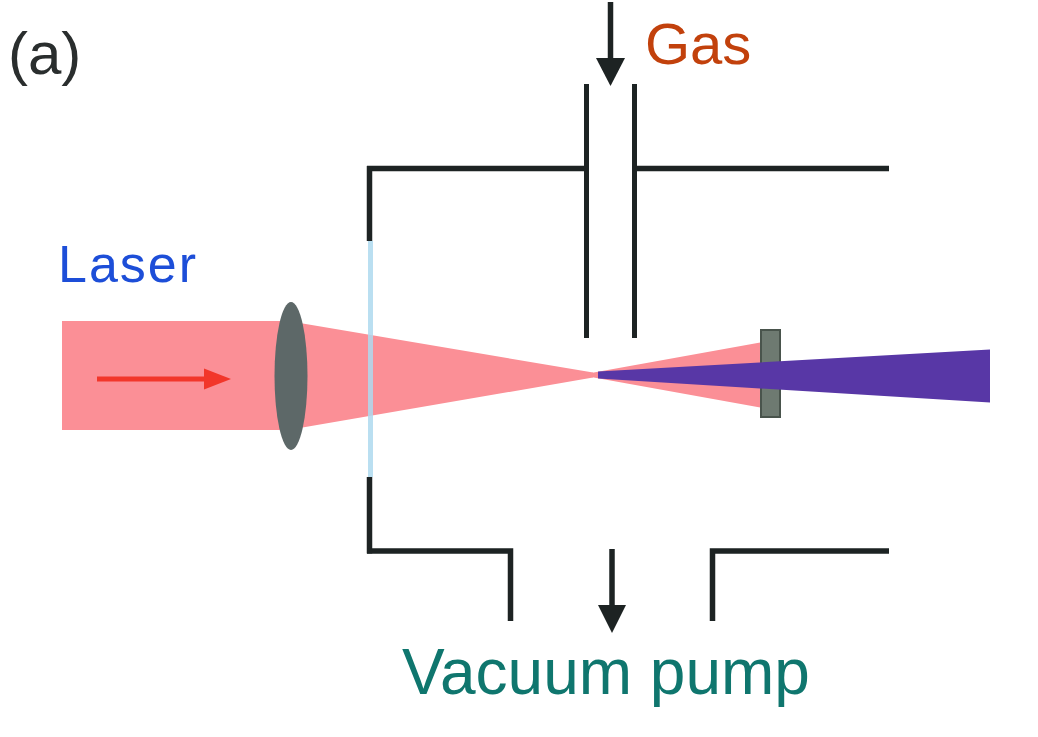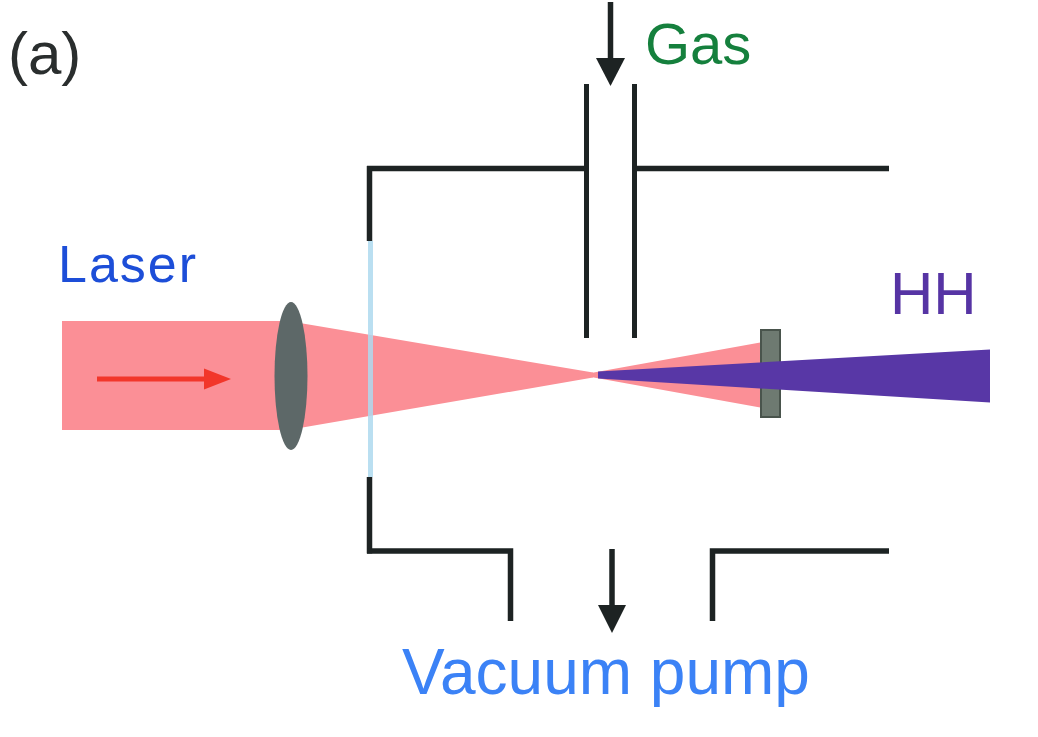--- a/index.html
+++ b/index.html
@@ -12,24 +12,24 @@
     font-family: "Liberation Sans", sans-serif;
   }
   svg.diagram { position: absolute; left: 0; top: 0; }
   .label {
     position: absolute;
     line-height: 1;
     white-space: nowrap;
     font-family: "Liberation Sans", sans-serif;
   }
   .panel-label   { left: 8px;   top: 24px;  font-size: 60px; color: #2a2e2e; }
-  .gas-label     { left: 645px; top: 15px;  font-size: 58px; color: #15803d; }
+  .gas-label     { left: 645px; top: 15px;  font-size: 58px; color: #c2410c; }
   .laser-label   { left: 58px;  top: 238px; font-size: 52px; color: #1d4ed8; letter-spacing: 2px; }
   .hh-label      { left: 890px; top: 264px; font-size: 60px; color: #5634a4; }
-  .vacuum-label  { left: 402px; top: 640px; font-size: 64px; color: #3b82f6; }
+  .vacuum-label  { left: 402px; top: 640px; font-size: 64px; color: #0f766e; }
 </style>
 </head>
 <body>
 
 <div class="stage">
 
   <svg class="diagram" width="1038" height="737" viewBox="0 0 1038 737">
 
     <rect x="62" y="321" width="228" height="109" fill="#fb8f96"></rect>
 
@@ -61,16 +61,15 @@
     <line x1="610.5" y1="2" x2="610.5" y2="60" stroke-width="5.5" stroke="#1d2323"></line>
     <polygon points="596,58 625,58 610.5,86" fill="#1d2323"></polygon>
 
     <line x1="612" y1="549" x2="612" y2="607" stroke-width="5.5" stroke="#1d2323"></line>
     <polygon points="598,605 626,605 612,633" fill="#1d2323"></polygon>
   </svg>
 
   <div class="label panel-label">(a)</div>
   <div class="label gas-label">Gas</div>
   <div class="label laser-label">Laser</div>
-  <div class="label hh-label">HH</div>
   <div class="label vacuum-label">Vacuum pump</div>
 
 </div>
 
 </body></html>

